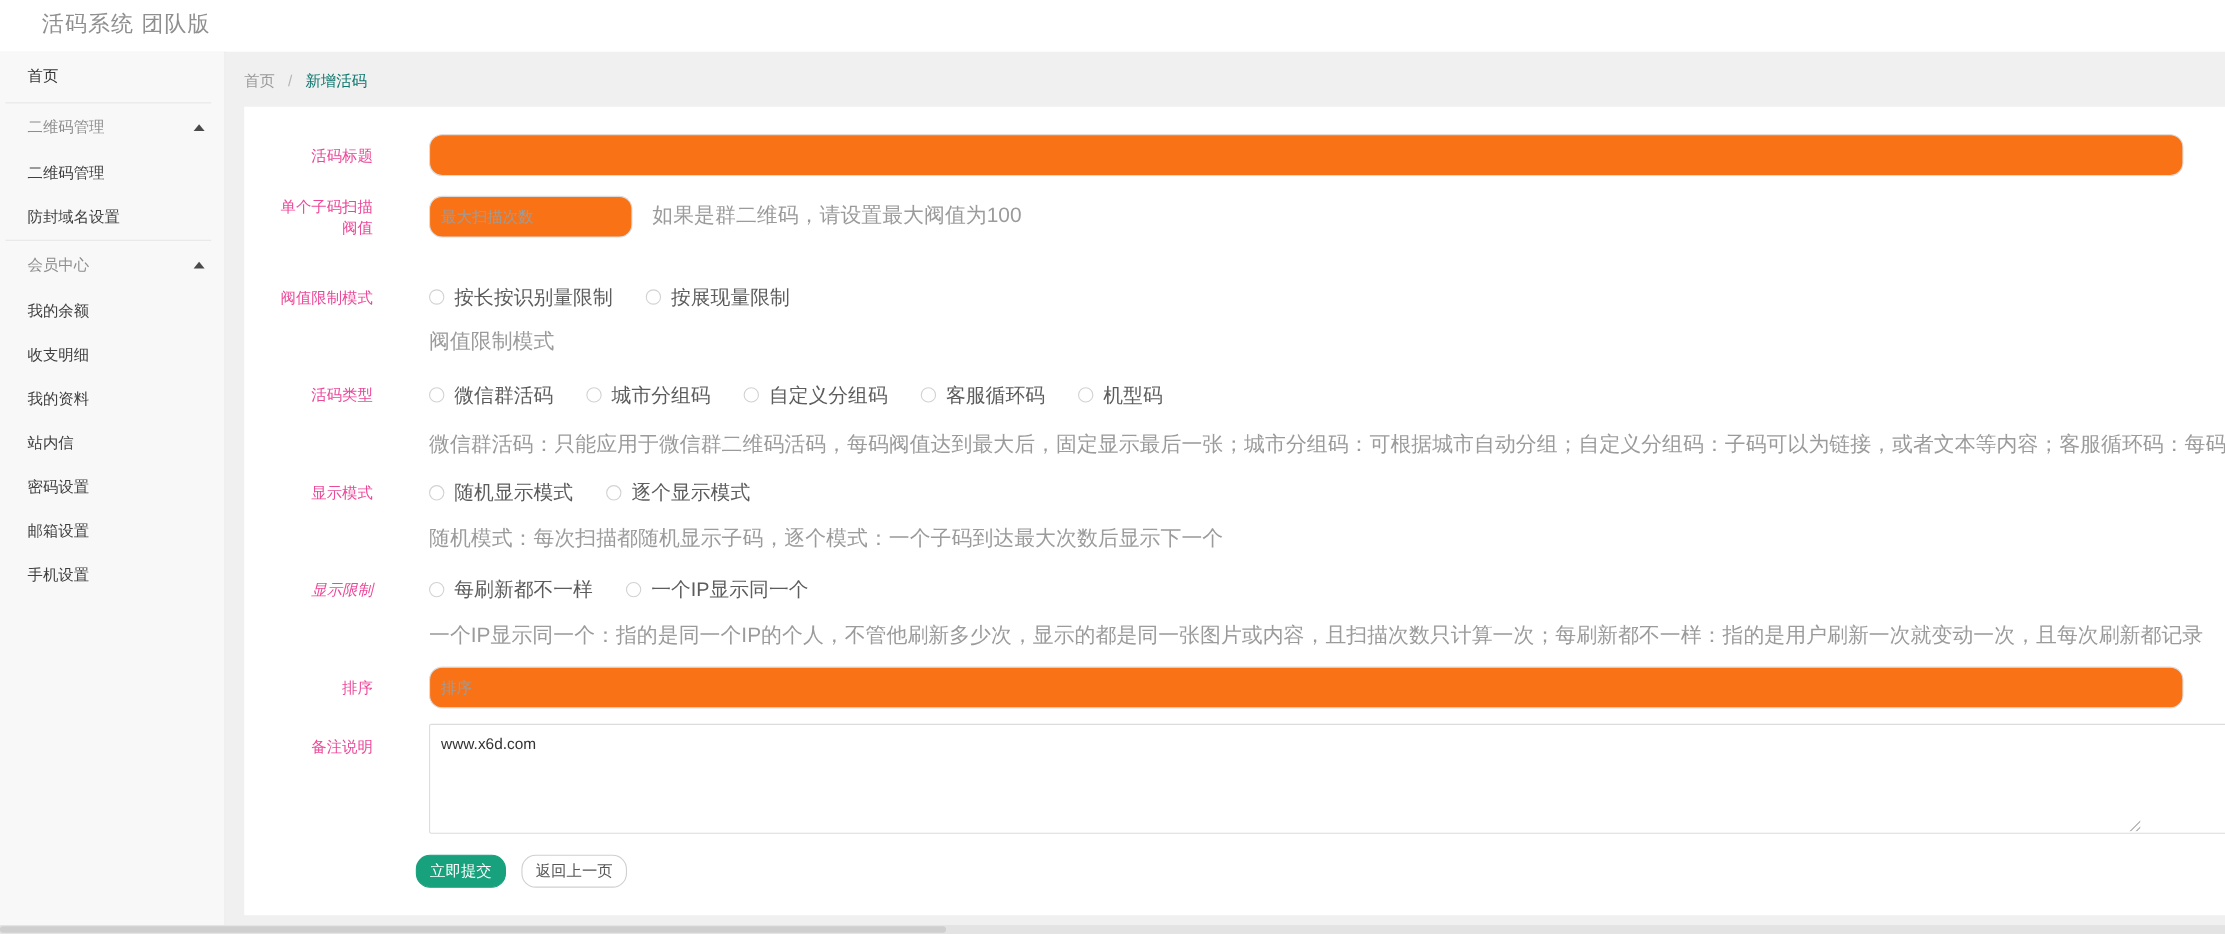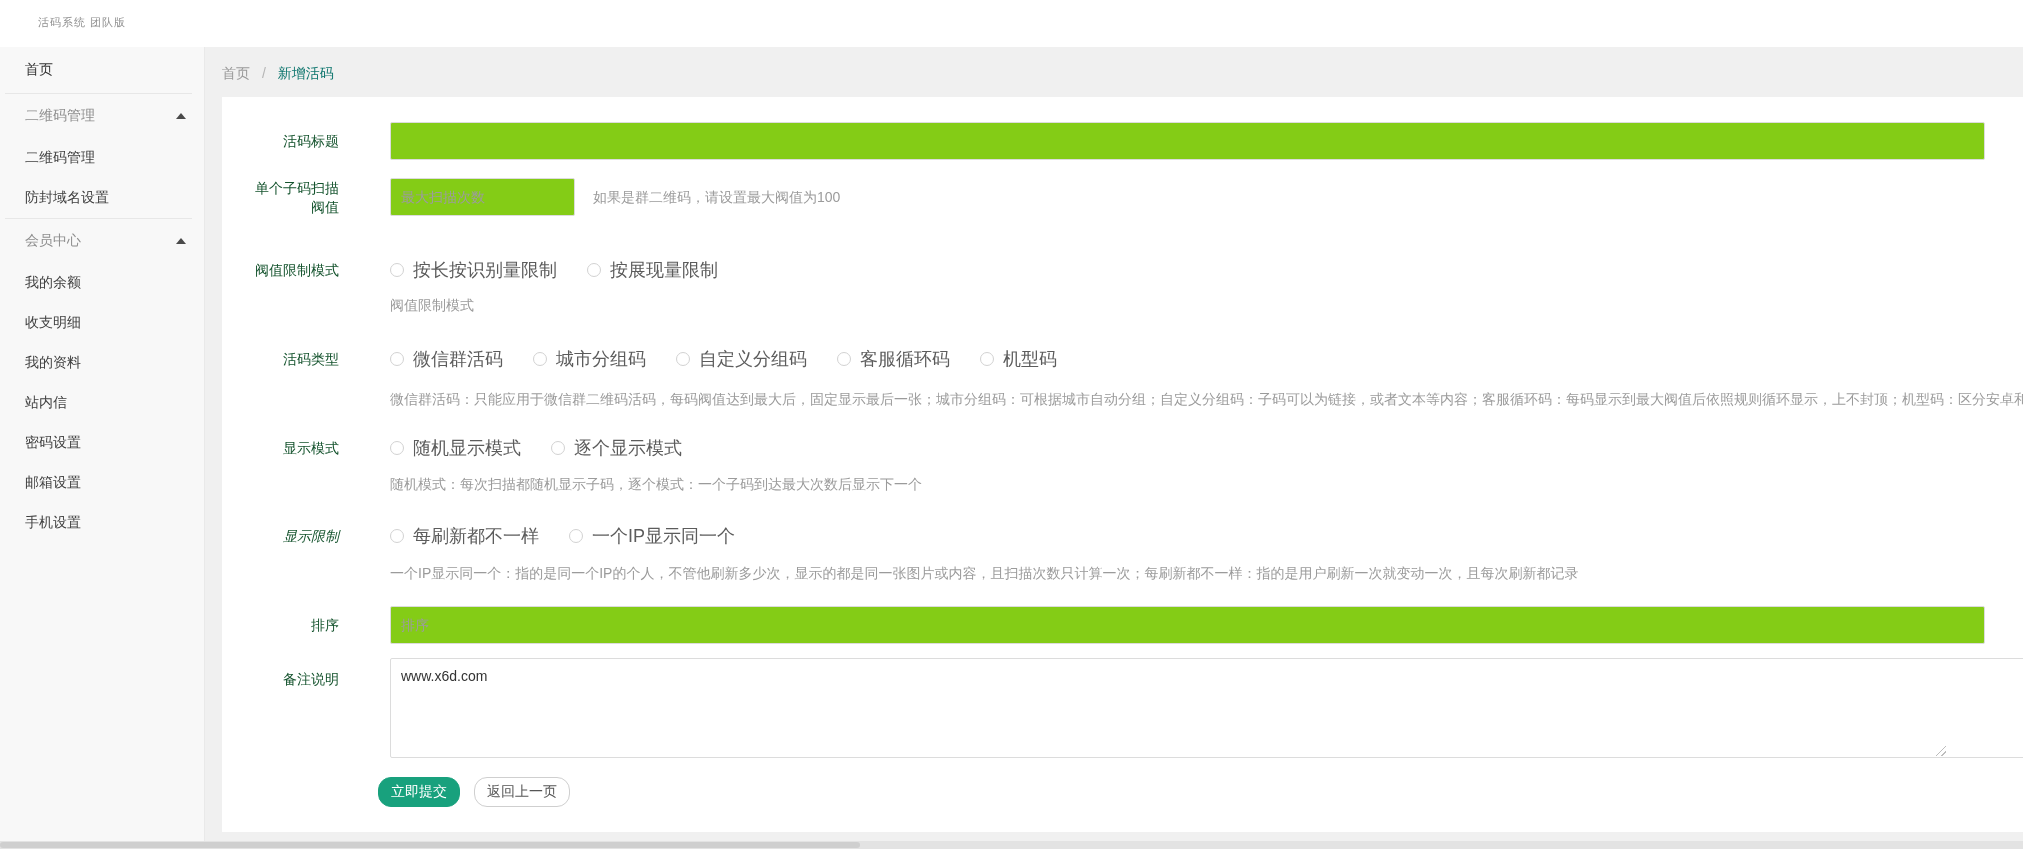--- a/index.html
+++ b/index.html
@@ -4,21 +4,21 @@
 <style>
   * { margin:0; padding:0; box-sizing:border-box; }
   html,body { width:2023px; height:849px; overflow:hidden; }
   body {
     font-family:"Liberation Sans","DejaVu Sans",sans-serif;
     font-size:14px; color:#333; background:#f0f0f0; position:relative;
   }
 
   
   .header { position:absolute; left:0; top:0; right:0; height:47px; background:#ffffff; }
-  .logo { position:absolute; left:38px; top:0; line-height:44px; font-size:11px; color:#8f8f8f; letter-spacing:1px; }
+  .logo { position:absolute; left:38px; top:0; line-height:44px; font-size:20px; color:#8f8f8f; letter-spacing:1px; }
 
   
   .sidebar {
     position:absolute; left:0; top:47px; bottom:8px; width:205px;
     background:#f8f8f8; border-right:1px solid #e9e9e9;
   }
   .side-item, .side-group {
     display:flex; align-items:center; padding-left:25px; cursor:pointer;
   }
   .side-item { height:40px; color:#404040; }
@@ -39,30 +39,30 @@
   .bc-current { color:#0f766e; }
 
   
   .card {
     position:absolute; left:222px; top:97px; right:0; height:735px;
     background:#ffffff; overflow:hidden;
   }
   .row { position:absolute; left:33px; right:0; }
   .f-label {
     position:absolute; left:0; width:84px; text-align:right;
-    color:#14532d; font-size:14px; line-height:19px;
+    color:#ec4899; font-size:14px; line-height:19px;
   }
   .ctl { position:absolute; left:135px; right:0; }
   .txt-input {
-    height:38px; border:1px solid #dcdcdc; background:#84cc16; border-radius:2px;
+    height:38px; border:1px solid #dcdcdc; background:#f97316; border-radius:12px;
     padding:0 10px; font-size:14px; color:#333; outline:none;
     font-family:"Liberation Sans","DejaVu Sans",sans-serif;
   }
   .txt-input::placeholder { color:#9c9c9c; opacity:1; }
-  .help { color:#9b9b9b; font-size:14px; white-space:nowrap; overflow:hidden; }
+  .help { color:#9b9b9b; font-size:19px; white-space:nowrap; overflow:hidden; }
   .radio-line { display:flex; align-items:center; height:20px; white-space:nowrap; }
   .radio-opt { display:flex; align-items:center; margin-right:30px; cursor:pointer; }
   .radio-circle {
     width:14px; height:14px; border:1px solid #d2d2d2; border-radius:50%;
     background:#fff; margin-right:9px; flex:0 0 auto;
   }
   .radio-text { color:#5c5c5c; font-size:18px; }
 
   .remark-area {
     width:1779px; height:100px; border:1px solid #dcdcdc; border-radius:2px;

